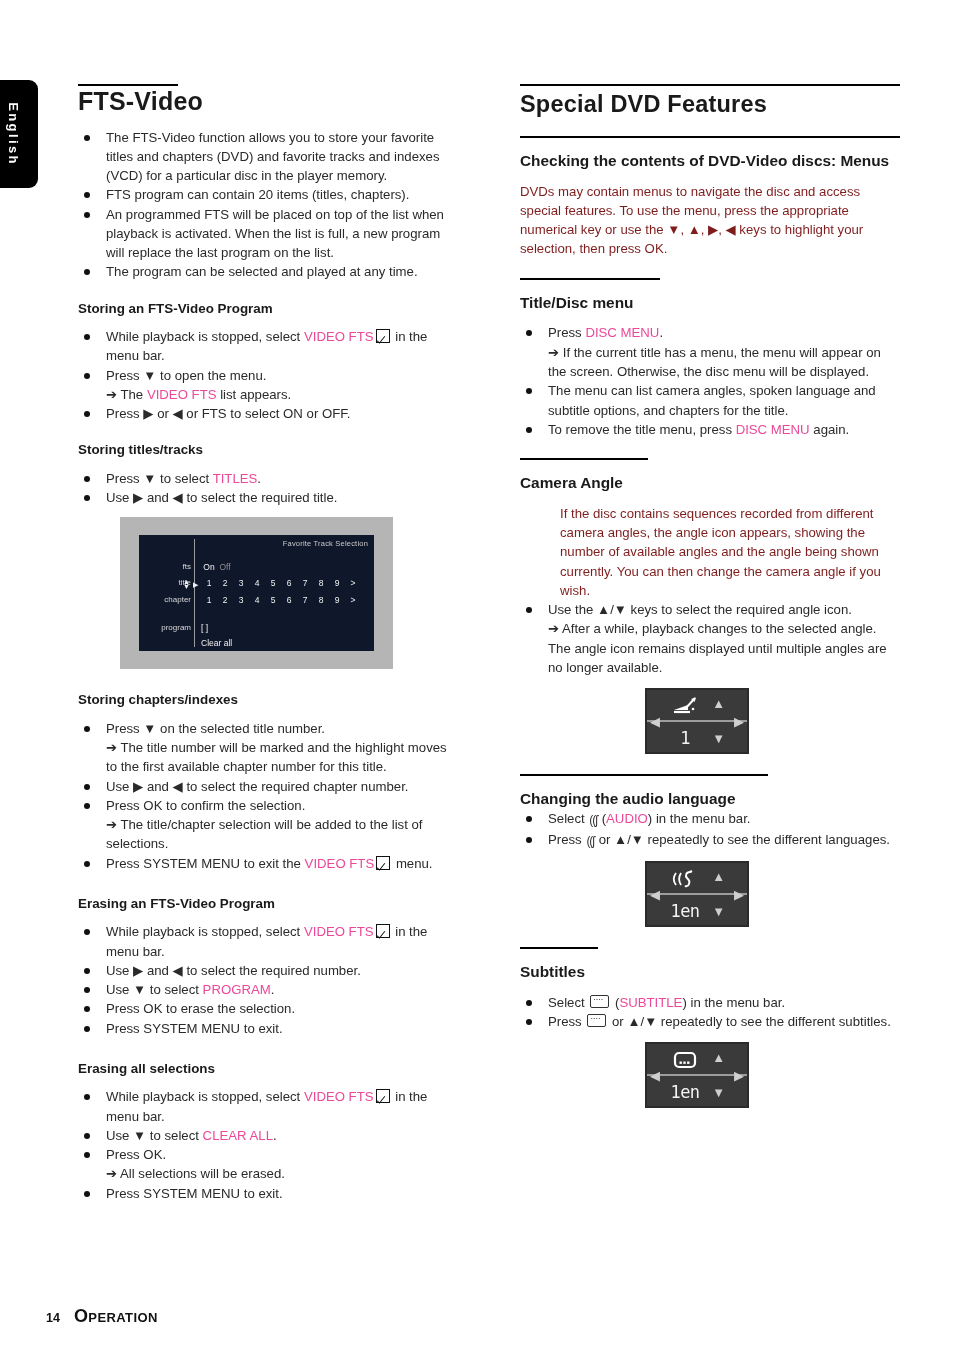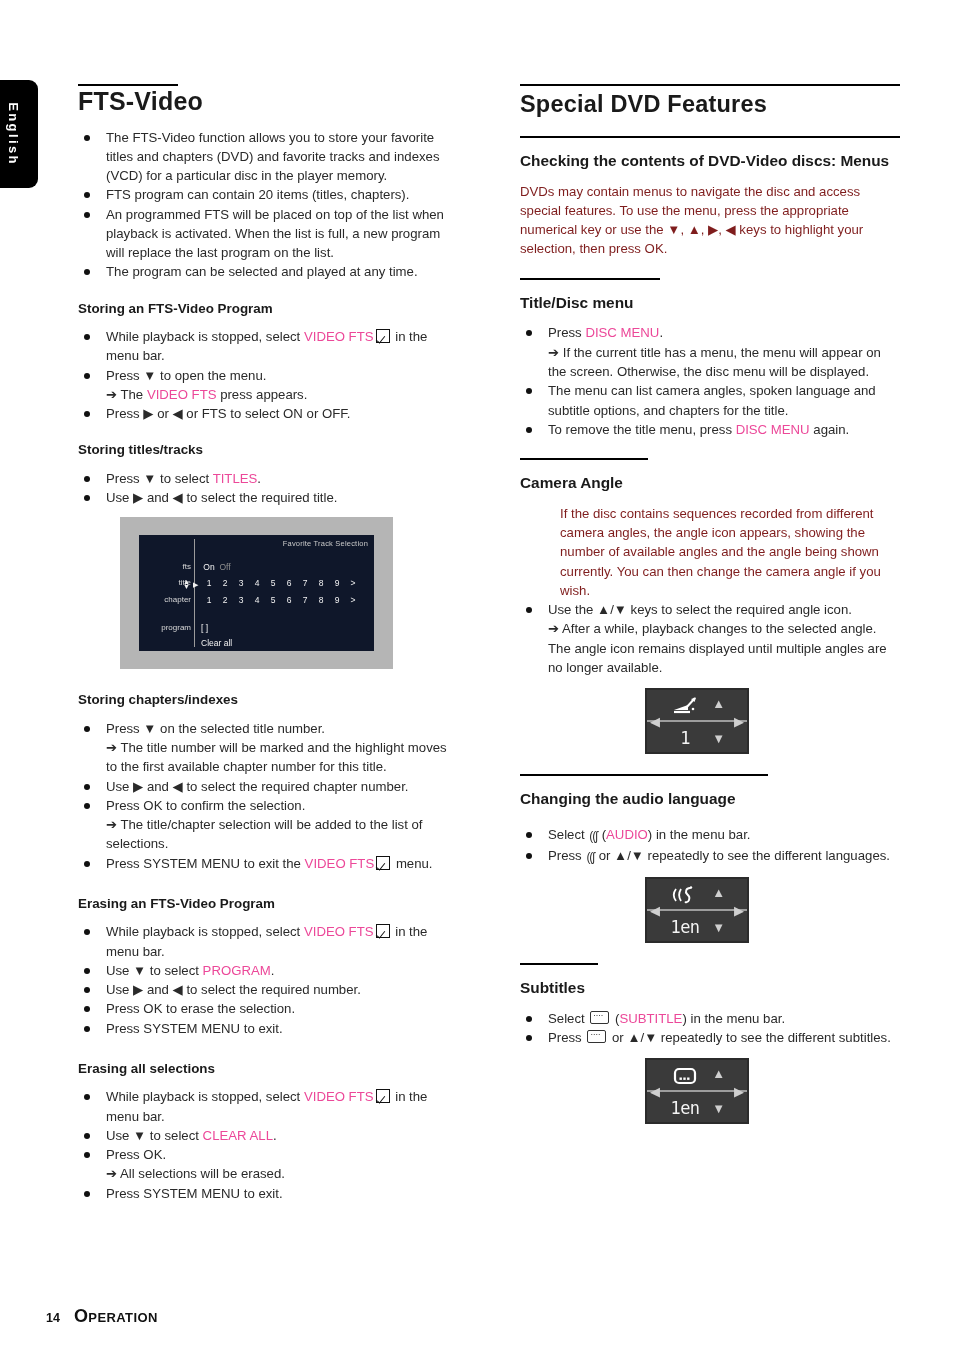--- a/index.html
+++ b/index.html
@@ -172,21 +172,21 @@
       <li><span class="dot"></span><span>FTS program can contain 20 items (titles, chapters).</span></li>
       <li><span class="dot"></span><span>An programmed FTS will be placed on top of the list when playback is activated. When the list is full, a new program will replace the last program on the list.</span></li>
       <li><span class="dot"></span><span>The program can be selected and played at any time.</span></li>
     </ul>
 
     <h3 class="sub" style="margin-top:18px;">Storing an FTS-Video Program</h3>
 
     <ul class="bullets" style="margin-top:10px;">
       <li><span class="dot"></span><span>While playback is stopped, select </span><b>VIDEO FTS</b><span class="chk"></span><span> in the menu bar.</span></li>
       <li><span class="dot"></span><span>Press ▼ to open the menu.</span>
-        <span class="arrowline"><span>➔ The </span><b>VIDEO FTS</b><span> press appears.</span></span>
+        <span class="arrowline"><span>➔ The </span><b>VIDEO FTS</b><span> list appears.</span></span>
       </li>
       <li><span class="dot"></span><span>Press ▶ or ◀ or FTS to select ON or OFF.</span></li>
     </ul>
 
     <h3 class="sub" style="margin-top:18px;">Storing titles/tracks</h3>
 
     <ul class="bullets" style="margin-top:10px;">
       <li><span class="dot"></span><span>Press ▼ to select </span><b>TITLES</b><span>.</span></li>
       <li><span class="dot"></span><span>Use ▶ and ◀ to select the required title.</span></li>
     </ul>
@@ -237,22 +237,22 @@
       <li><span class="dot"></span><span>Use ▶ and ◀ to select the required chapter number.</span></li>
       <li><span class="dot"></span><span>Press OK to confirm the selection.</span>
         <span class="arrowline">➔ The title/chapter selection will be added to the list of selections.</span></li>
       <li><span class="dot"></span><span>Press SYSTEM MENU to exit the </span><b>VIDEO FTS</b><span class="chk"></span><span> menu.</span></li>
     </ul>
 
     <h3 class="sub" style="margin-top:22px;">Erasing an FTS-Video Program</h3>
 
     <ul class="bullets" style="margin-top:10px;">
       <li><span class="dot"></span><span>While playback is stopped, select </span><b>VIDEO FTS</b><span class="chk"></span><span> in the menu bar.</span></li>
+      <li><span class="dot"></span><span>Use ▶ and ◀ to select the required number.</span></li>
       <li><span class="dot"></span><span>Use ▼ to select </span><b>PROGRAM</b><span>.</span></li>
-      <li><span class="dot"></span><span>Use ▶ and ◀ to select the required number.</span></li>
       <li><span class="dot"></span><span>Press OK to erase the selection.</span></li>
       <li><span class="dot"></span><span>Press SYSTEM MENU to exit.</span></li>
     </ul>
 
     <h3 class="sub" style="margin-top:22px;">Erasing all selections</h3>
 
     <ul class="bullets" style="margin-top:10px;">
       <li><span class="dot"></span><span>While playback is stopped, select </span><b>VIDEO FTS</b><span class="chk"></span><span> in the menu bar.</span></li>
       <li><span class="dot"></span><span>Use ▼ to select </span><b>CLEAR ALL</b><span>.</span></li>
       <li><span class="dot"></span><span>Press OK.</span>
@@ -303,21 +303,21 @@
       <div class="arr arr-l">◀</div>
       <div class="arr arr-r">▶</div>
       <div class="arr arr-u">▲</div>
       <div class="arr arr-d">▼</div>
       <div class="val">1</div>
     </div>
 
     <div class="hr-med" style="margin-top:20px;width:248px;"></div>
     <h2 class="sec">Changing the audio language</h2>
 
-    <ul class="bullets" style="margin-top:16px;">
+    <ul class="bullets" style="margin-top:0;">
       <li><span class="dot"></span><span>Select </span><span class="audioglyph">((ʃ</span><span> (</span><b>AUDIO</b><span>) in the menu bar.</span></li>
       <li><span class="dot"></span><span>Press </span><span class="audioglyph">((ʃ</span><span> or ▲/▼ repeatedly to see the different languages.</span></li>
     </ul>
 
     <div class="osd-box" style="margin-top:11px;">
       <div class="midline"></div>
       <div class="icon">
         <svg width="28" height="20" viewBox="0 0 28 20" aria-hidden="true">
           <path d="M5 4 C2 8, 2 12, 5 16" stroke="#ffffff" stroke-width="1.8" fill="none"></path>
           <path d="M10 4 C7.5 8, 7.5 12, 10 16" stroke="#ffffff" stroke-width="1.8" fill="none"></path>

